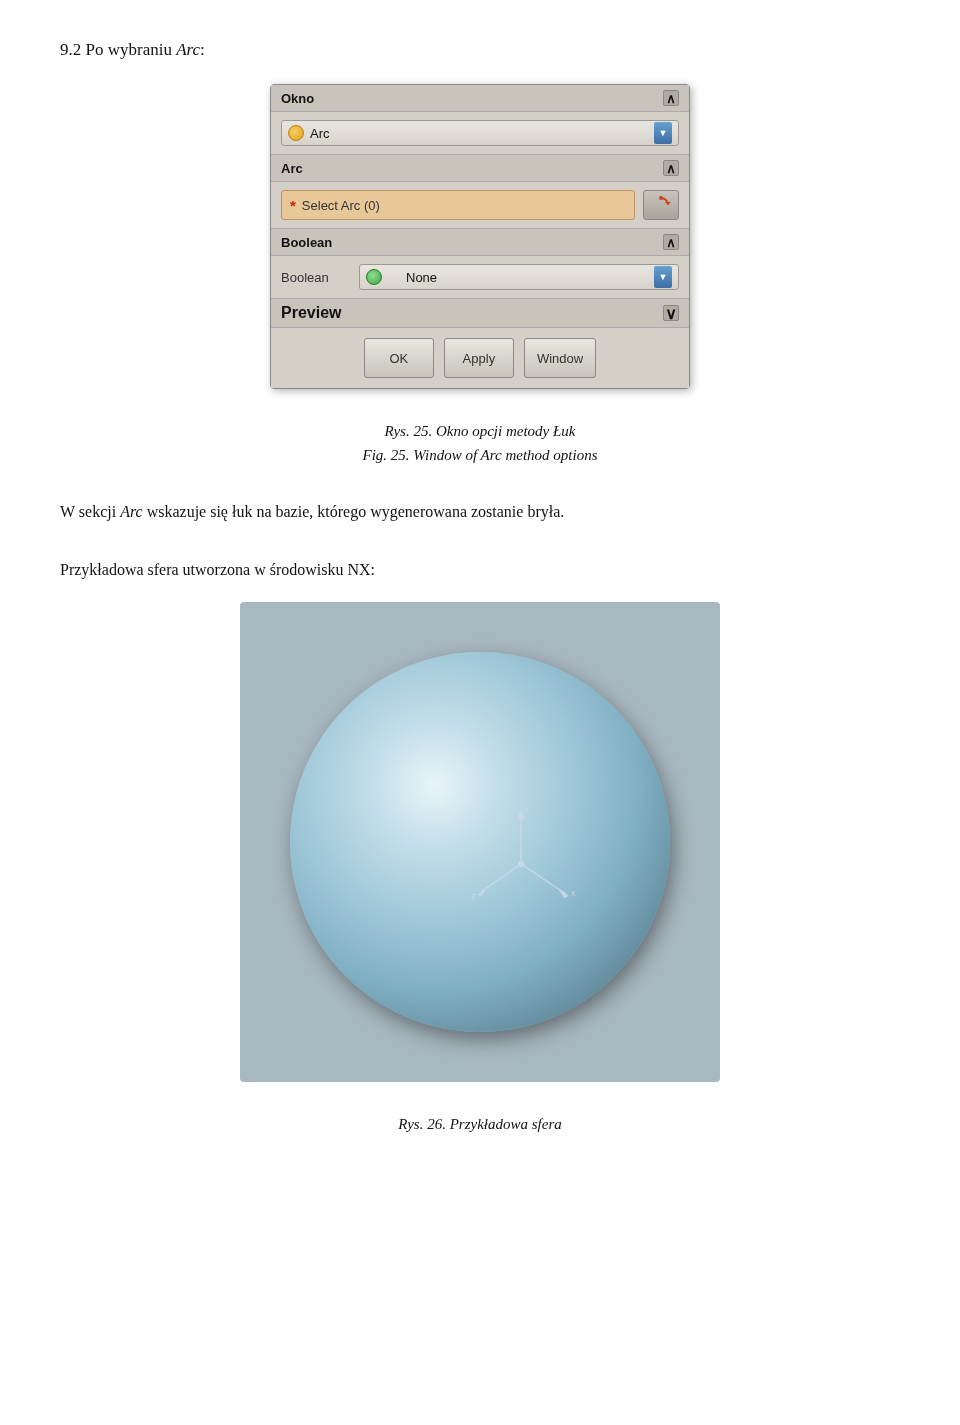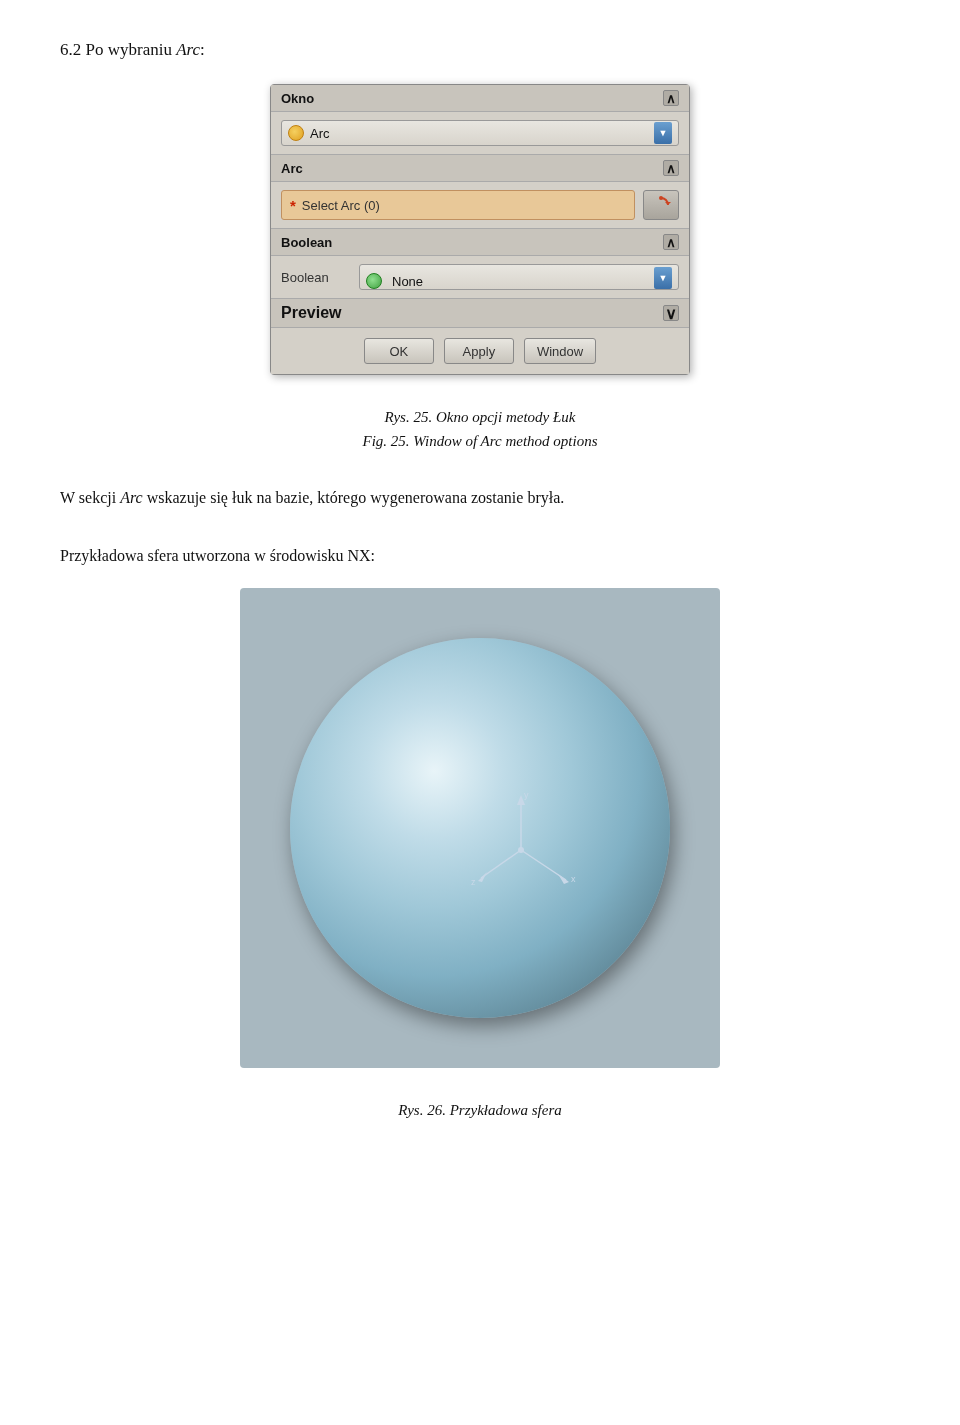--- a/index.html
+++ b/index.html
@@ -166,25 +166,25 @@
       min-width: 70px;
     }
 
     .boolean-dropdown {
       flex: 1;
       height: 26px;
       background: linear-gradient(to bottom, #e8e6e0, #d8d4cc);
       border: 1px solid #999;
       border-radius: 3px;
       display: flex;
-      align-items: flex-end;
+      align-items: center;
       padding: 0 6px;
       font-family: Arial, sans-serif;
       font-size: 13px;
-      gap: 10px;
+      gap: 24px;
     }
 
     .boolean-dropdown .dd-arrow {
       margin-left: auto;
       width: 18px;
       height: 22px;
       background: linear-gradient(to bottom, #6a9fd0, #3a6fa8);
       border-radius: 2px;
       display: flex;
       align-items: center;
@@ -207,21 +207,21 @@
       display: flex;
       justify-content: center;
       align-items: center;
       gap: 10px;
       padding: 10px;
       background: #d4d0c8;
     }
 
     .dialog-btn {
       min-width: 70px;
-      height: 26px;
+      height: 40px;
       background: linear-gradient(to bottom, #e8e6e0, #c8c4bc);
       border: 1px solid #888;
       border-radius: 3px;
       font-family: Arial, sans-serif;
       font-size: 13px;
       color: #333;
       cursor: pointer;
       display: flex;
       align-items: center;
       justify-content: center;
@@ -308,21 +308,21 @@
       justify-content: center;
       font-size: 9px;
       cursor: pointer;
       color: #333;
     }
   </style>
 </head>
 <body>
 
 <p class="section-heading">
-  <span>6.2</span><span> Po wybraniu </span><em>Arc</em><span>:</span>
+  <span>9.2</span><span> Po wybraniu </span><em>Arc</em><span>:</span>
 </p>
 
 <div class="figure-container">
   <div class="dialog-box">
 
     <div class="dialog-section">
       <div class="dialog-section-header">
         <span>Okno</span>
         <div class="collapse-btn">
           <span>∧</span>

